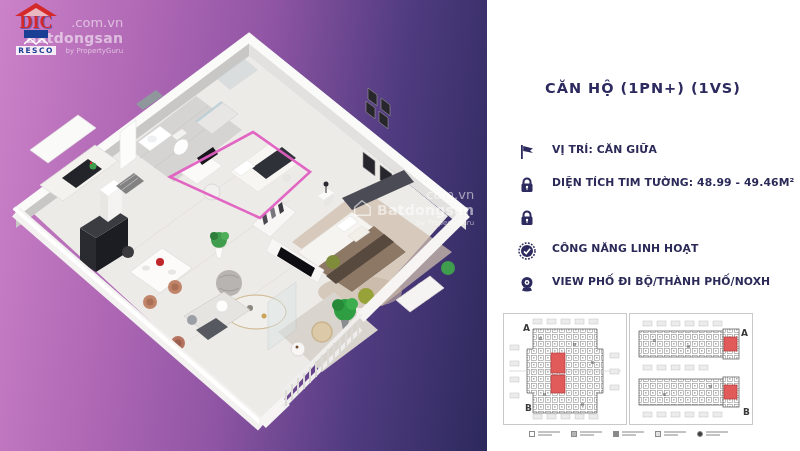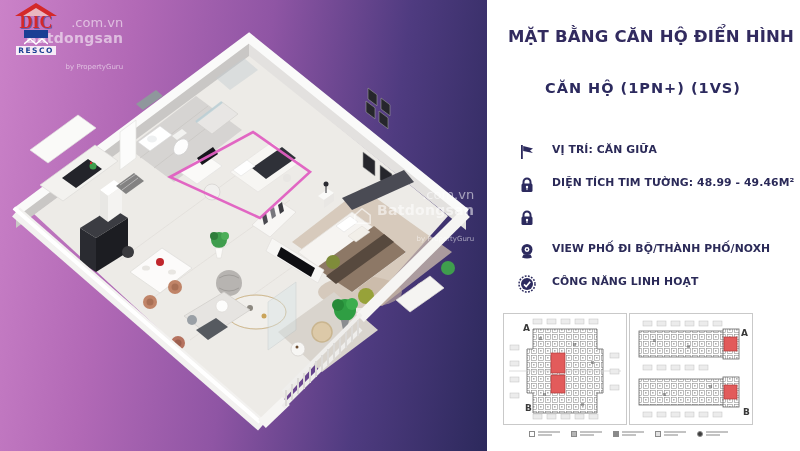--- a/index.html
+++ b/index.html
@@ -6,21 +6,21 @@
   #stage{position:relative;width:800px;height:451px;overflow:hidden;
          font-family:"DejaVu Sans","Liberation Sans",sans-serif;background:#fff;}
   
   #hero{position:absolute;left:0;top:0;width:487px;height:451px;
         background:linear-gradient(98deg,#cb82c8 0%,#b269b6 25%,#8f55a4 50%,#4f3b80 75%,#2c295c 100%);}
   #scene{position:absolute;left:0;top:0;}
   
   .wm{position:absolute;color:rgba(255,255,255,.55);line-height:1;z-index:4;}
   .wm .wm-main{font-size:14px;font-weight:bold;letter-spacing:.3px;}
   .wm .wm-suffix{font-size:13px;display:block;text-align:right;margin-bottom:1px;}
-  .wm .wm-by{font-size:7px;display:block;text-align:right;margin-top:18px;}
+  .wm .wm-by{font-size:7px;display:block;text-align:right;margin-top:2px;}
   #wm-top{left:26px;top:16px;}
   #wm-center{left:352px;top:188px;display:flex;align-items:center;gap:5px;}
   
   #logo{position:absolute;left:6px;top:3px;width:60px;z-index:5;text-align:center;}
   #logo .roof{width:0;height:0;margin:0 auto;border-left:21px solid transparent;
               border-right:21px solid transparent;border-bottom:13px solid #d4282a;position:relative;}
   #logo .roof:after{content:"";position:absolute;left:-13px;top:4.5px;width:0;height:0;
               border-left:13px solid transparent;border-right:13px solid transparent;
               border-bottom:8px solid #e9b7c0;}
   #logo .logo-text{font-size:18px;font-weight:900;color:#d4282a;letter-spacing:0;
@@ -250,21 +250,20 @@
         <svg width="24" height="8" viewBox="0 0 24 8">
             <path d="M0,7 L6,2 L12,7 L18,2 L24,7" fill="none" stroke="#fff" stroke-width="1.6"></path>
           </svg>
       </div>
       <div class="logo-sub">RESCO</div>
     </div>
   </div>
 
   <div id="panel">
 
-    <div id="panel-title">MẶT BẰNG CĂN HỘ ĐIỂN HÌNH</div>
 
     <div id="unit-badge">
       <div class="inner">CĂN HỘ (1PN+) (1VS)</div>
     </div>
 
     <div id="features">
 
       <div class="feat">
         <span class="ficon">
           <svg width="18" height="18" viewBox="0 0 18 18">
@@ -294,38 +293,38 @@
             <rect x="3.5" y="7.5" width="11" height="8.5" rx="1.5" fill="#2c2a5e"></rect>
             <circle cx="9" cy="11" r="1.2" fill="#fff"></circle>
               <rect x="8.55" y="11.5" width="0.9" height="2.6" fill="#fff"></rect>
           </svg>
         </span>
       </div>
 
       <div class="feat">
         <span class="ficon">
           <svg width="18" height="18" viewBox="0 0 18 18">
+            <circle cx="9" cy="9" r="8" fill="none" stroke="#2c2a5e" stroke-width="1.5" stroke-dasharray="1.8,1.4"></circle>
+            <circle cx="9" cy="9" r="6" fill="#2c2a5e"></circle>
+            <path d="M6,9.3 L8.2,11.5 L12.2,6.8" stroke="#fff" stroke-width="1.7" fill="none"></path>
+          </svg>
+        </span>
+        <span class="ftext">CÔNG NĂNG LINH HOẠT</span>
+      </div>
+
+      <div class="feat">
+        <span class="ficon">
+          <svg width="18" height="18" viewBox="0 0 18 18">
             <circle cx="9" cy="7.5" r="5.5" fill="#2c2a5e"></circle>
             <circle cx="9" cy="7.5" r="2.4" fill="#fff"></circle>
               <circle cx="9" cy="7.5" r="1" fill="#2c2a5e"></circle>
             <path d="M5.5,12.5 L4,15.5 Q9,17.5 14,15.5 L12.5,12.5 Z" fill="#2c2a5e"></path>
           </svg>
         </span>
         <span class="ftext">VIEW PHỐ ĐI BỘ/THÀNH PHỐ/NOXH</span>
-      </div>
-
-      <div class="feat">
-        <span class="ficon">
-          <svg width="18" height="18" viewBox="0 0 18 18">
-            <circle cx="9" cy="9" r="8" fill="none" stroke="#2c2a5e" stroke-width="1.5" stroke-dasharray="1.8,1.4"></circle>
-            <circle cx="9" cy="9" r="6" fill="#2c2a5e"></circle>
-            <path d="M6,9.3 L8.2,11.5 L12.2,6.8" stroke="#fff" stroke-width="1.7" fill="none"></path>
-          </svg>
-        </span>
-        <span class="ftext">CÔNG NĂNG LINH HOẠT</span>
       </div>
     </div>
 
     <div id="plates">
       <div class="svgrow">
         <svg width="124" height="112" viewBox="0 0 124 112">
           <defs>
             <pattern id="units" width="7" height="7" patternUnits="userSpaceOnUse">
               <rect width="7" height="7" fill="#ffffff"></rect>
               <rect x="0.5" y="0.5" width="5" height="5" fill="none" stroke="#8f8f8f" stroke-width="0.6"></rect>

